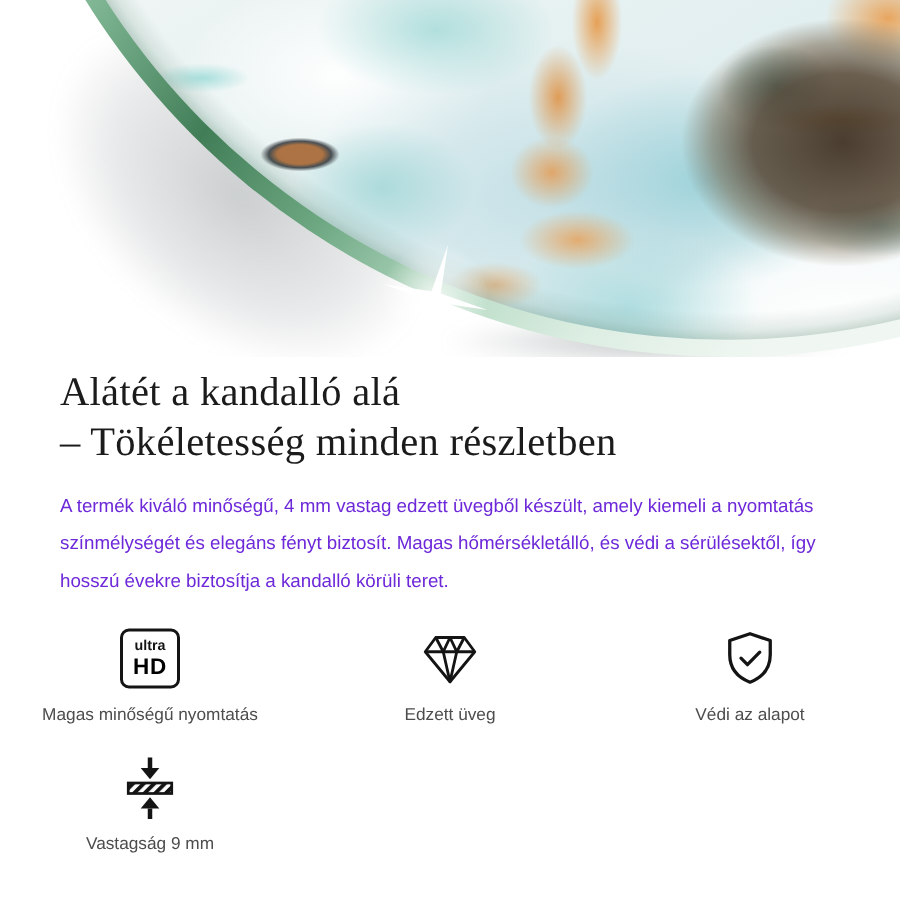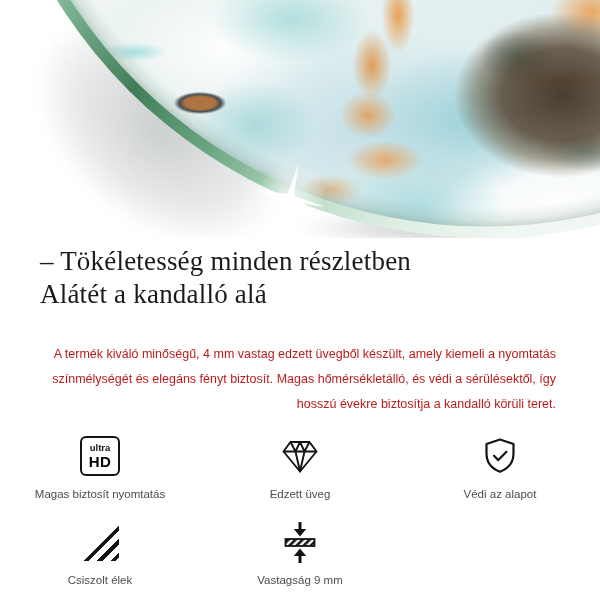--- a/index.html
+++ b/index.html
@@ -43,21 +43,21 @@
       radial-gradient(160px 80px at 560px 215px,rgba(255,255,255,0.98),rgba(255,255,255,0.6) 60%,transparent 80%),
       radial-gradient(110px 60px at 310px 225px,rgba(250,252,252,0.85),transparent 75%),
       linear-gradient(150deg,#f0f6f4 0%,#e2eff0 55%,#eef6f5 100%);}
   .sparkle{position:absolute;left:250px;top:158px;width:80px;height:80px;}
 
   
   .content{padding:0 40px;}
   h1{margin:7px 0 0;font-family:"Liberation Serif","DejaVu Serif",serif;
      font-weight:400;font-size:27px;line-height:33px;color:#1b1b1b;letter-spacing:0.2px;}
   h1 span{display:block;}
-  .desc{margin:31px 0 0;width:516px;font-size:12.5px;line-height:25px;color:#b91c1c;text-align:right;}
+  .desc{margin:14px 0 0;width:516px;font-size:12.5px;line-height:25px;color:#6d28d9;}
 
   
   .features{margin:17px -40px 0;display:grid;grid-template-columns:repeat(3,1fr);row-gap:19px;}
   .feature{display:flex;flex-direction:column;align-items:center;}
   .ficon{display:block;width:44px;height:44px;}
   .flabel{margin-top:9px;font-size:11.5px;color:#4d4d4d;line-height:14px;}
 
   
   .hd-wrap{display:flex;align-items:center;justify-content:center;}
   .hd-badge{box-sizing:border-box;width:40px;height:40px;border:2.5px solid #141414;border-radius:6px;
@@ -88,63 +88,57 @@
           <stop offset="1" stop-color="#ffffff" stop-opacity="0"></stop>
         </radialGradient>
       </defs>
       <circle cx="40" cy="40" r="36" fill="url(#glow)" opacity="0.85"></circle>
       <path d="M40 4 L43.2 36.8 L76 40 L43.2 43.2 L40 76 L36.8 43.2 L4 40 L36.8 36.8 Z" fill="#ffffff" opacity="0.95" transform="rotate(14 40 40)"></path>
     </svg>
   </section>
 
   <main class="content">
     <h1>
+      <span>Alátét a kandalló alá</span>
       <span>– Tökéletesség minden részletben</span>
-      <span>Alátét a kandalló alá</span>
     </h1>
 
     <p class="desc">A termék kiváló minőségű, 4 mm vastag edzett üvegből készült, amely kiemeli a nyomtatás színmélységét és elegáns fényt biztosít. Magas hőmérsékletálló, és védi a sérülésektől, így hosszú évekre biztosítja a kandalló körüli teret.</p>
 
     <div class="features">
 
 
       <div class="feature">
         <div class="ficon hd-wrap">
           <div class="hd-badge">
             <span class="hd-top">ultra</span>
             <span class="hd-bottom">HD</span>
           </div>
         </div>
-        <div class="flabel">Magas biztosít nyomtatás</div>
+        <div class="flabel">Magas minőségű nyomtatás</div>
       </div>
 
       <div class="feature">
         <svg class="ficon" viewBox="0 0 44 44" fill="none" stroke="#141414" stroke-width="1.9" stroke-linejoin="round">
           <path d="M12.5 8 H31.5 L38.5 17.5 L22 37.5 L5.5 17.5 Z"></path>
           <path d="M5.5 17.5 H38.5"></path>
           <path d="M12.5 8 L17.5 17.5 L22 8 L26.5 17.5 L31.5 8"></path>
           <path d="M17.5 17.5 L22 37.5 L26.5 17.5"></path>
         </svg>
         <div class="flabel">Edzett üveg</div>
       </div>
 
       <div class="feature">
         <svg class="ficon" viewBox="0 0 44 44" fill="none" stroke="#141414" stroke-width="2.2" stroke-linecap="round" stroke-linejoin="round">
           <path d="M22 5.5 L35.5 10 v9.5 c0 9.3 -5.8 15.3 -13.5 18.3 C14.3 34.8 8.5 28.8 8.5 19.5 V10 Z"></path>
           <path d="M16 21.8 l4.3 4.3 L28.5 17.8"></path>
         </svg>
         <div class="flabel">Védi az alapot</div>
       </div>
 
-      <div class="feature">
-        <div class="ficon stripes-box">
-          <div class="stripes"></div>
-        </div>
-        <div class="flabel">Csiszolt élek</div>
-      </div>
 
       <div class="feature">
         <svg class="ficon" viewBox="0 0 44 44">
           <defs>
             <pattern id="hatch44" width="5" height="5" patternUnits="userSpaceOnUse" patternTransform="rotate(45 0 0)">
               <rect x="0" y="0" width="5" height="5" fill="#ffffff"></rect>
               <rect x="0" y="0" width="2.6" height="5" fill="#141414"></rect>
             </pattern>
           </defs>
           <line x1="22" y1="2" x2="22" y2="9" stroke="#141414" stroke-width="3"></line>

